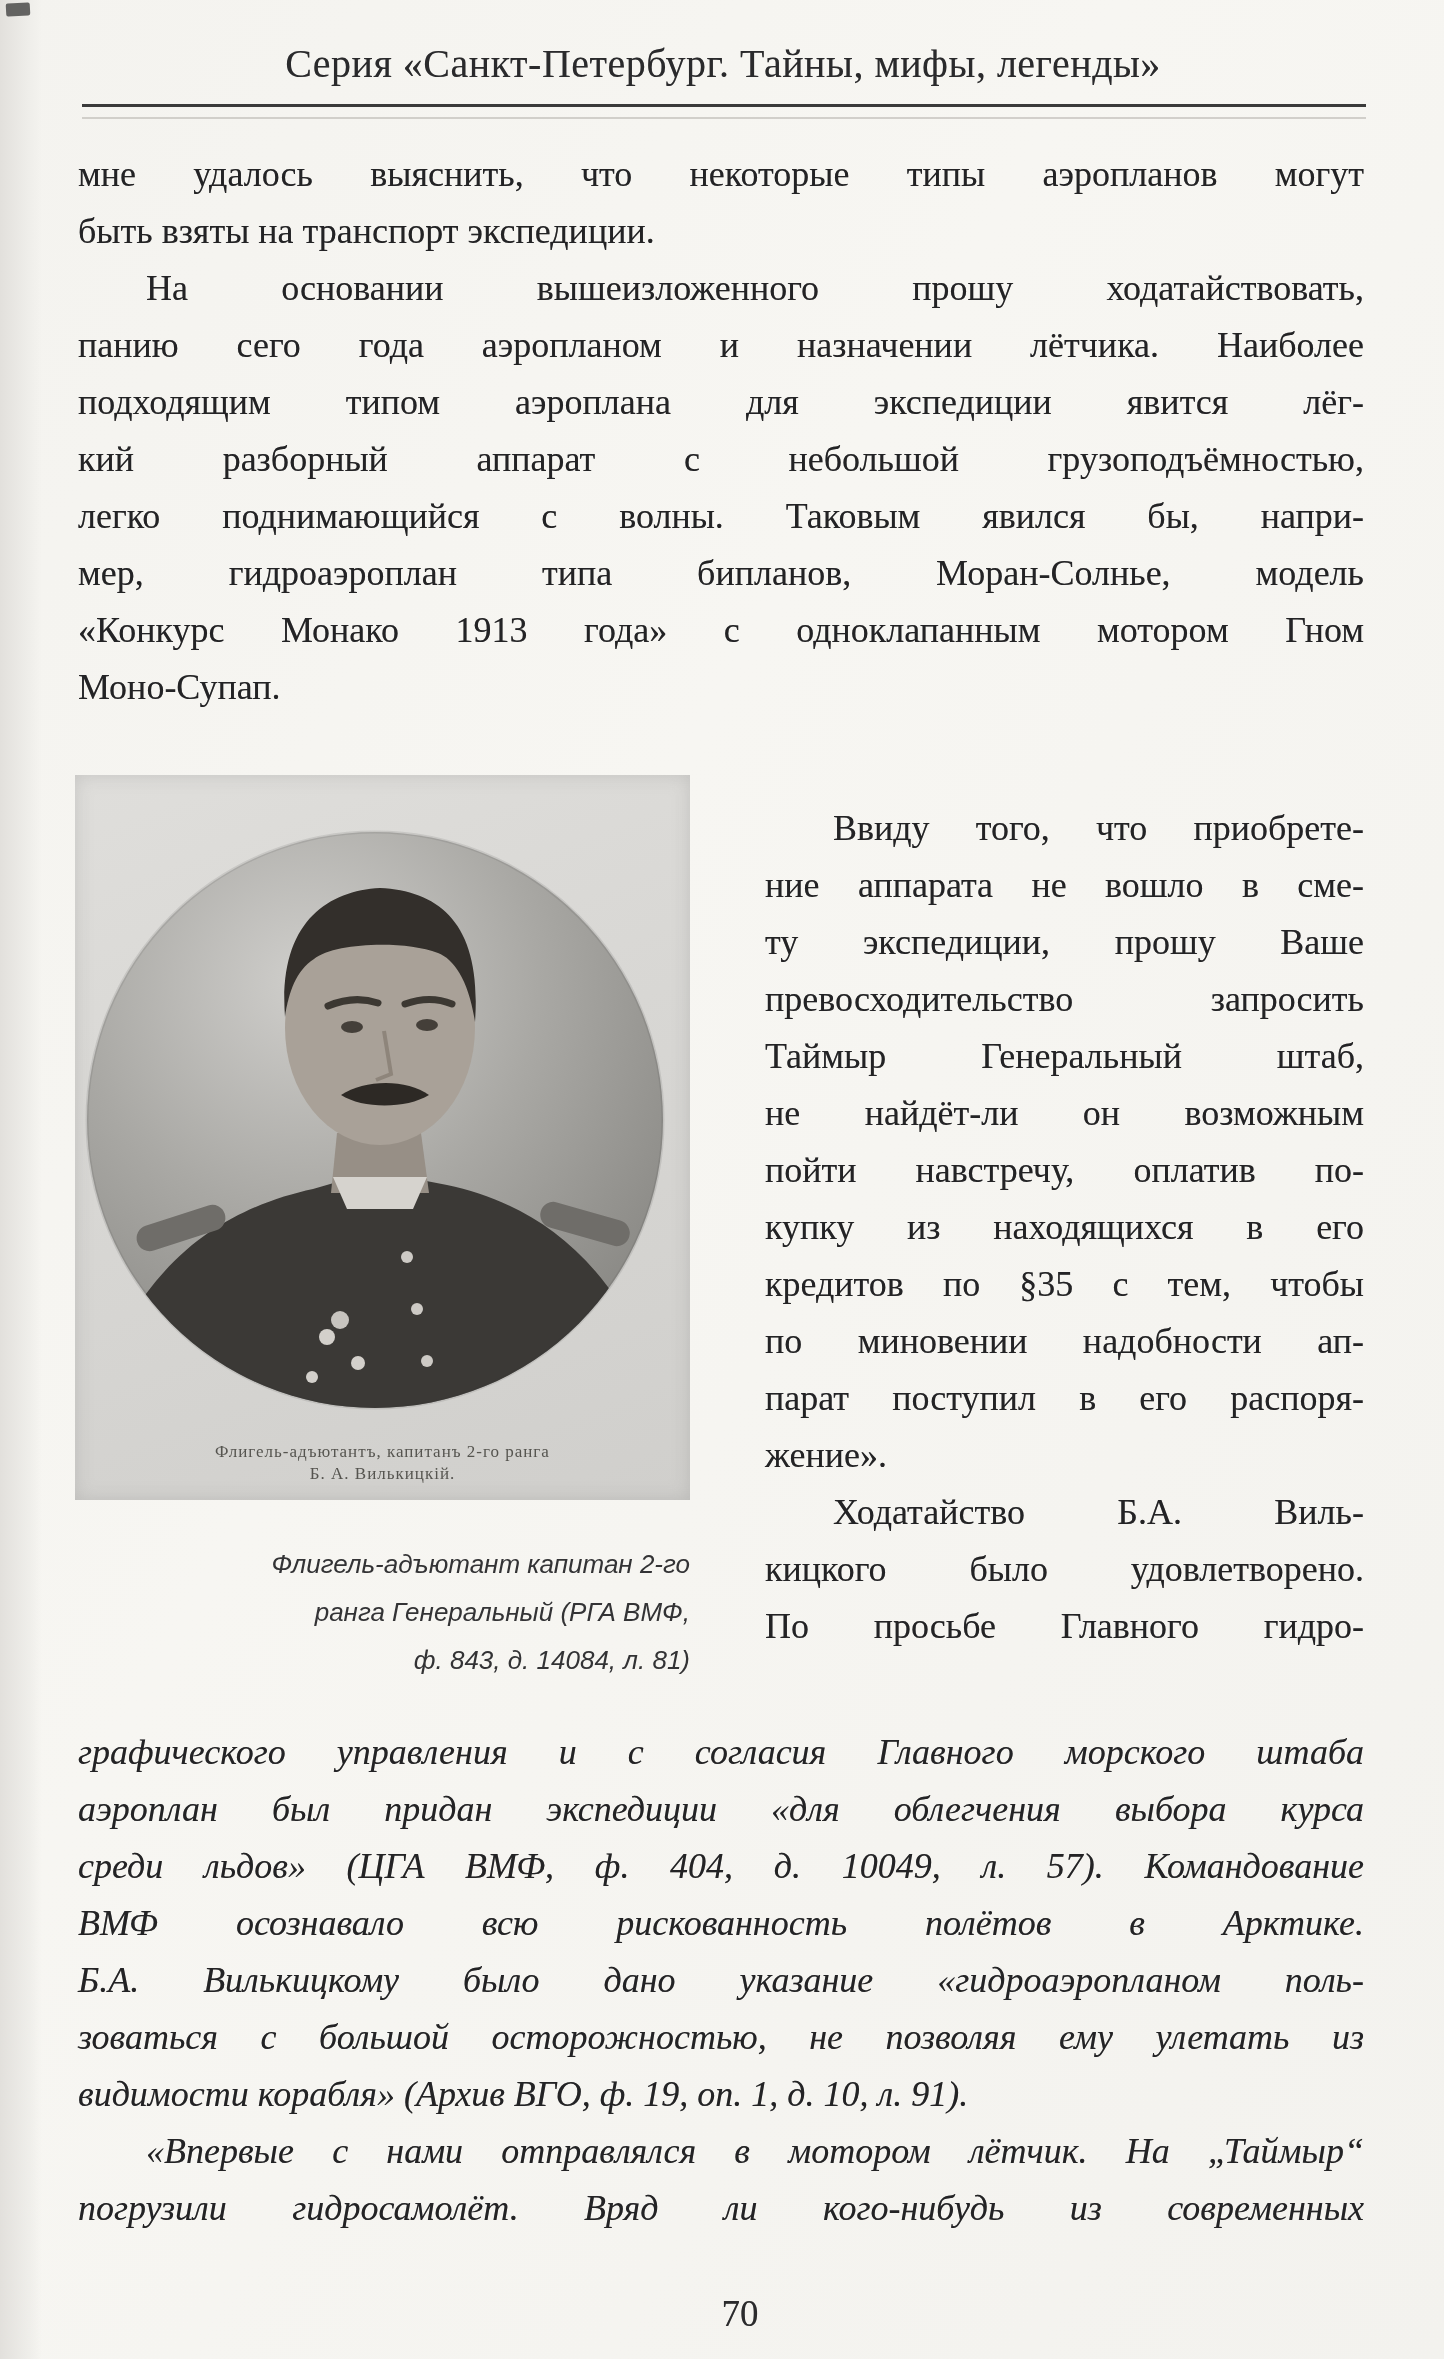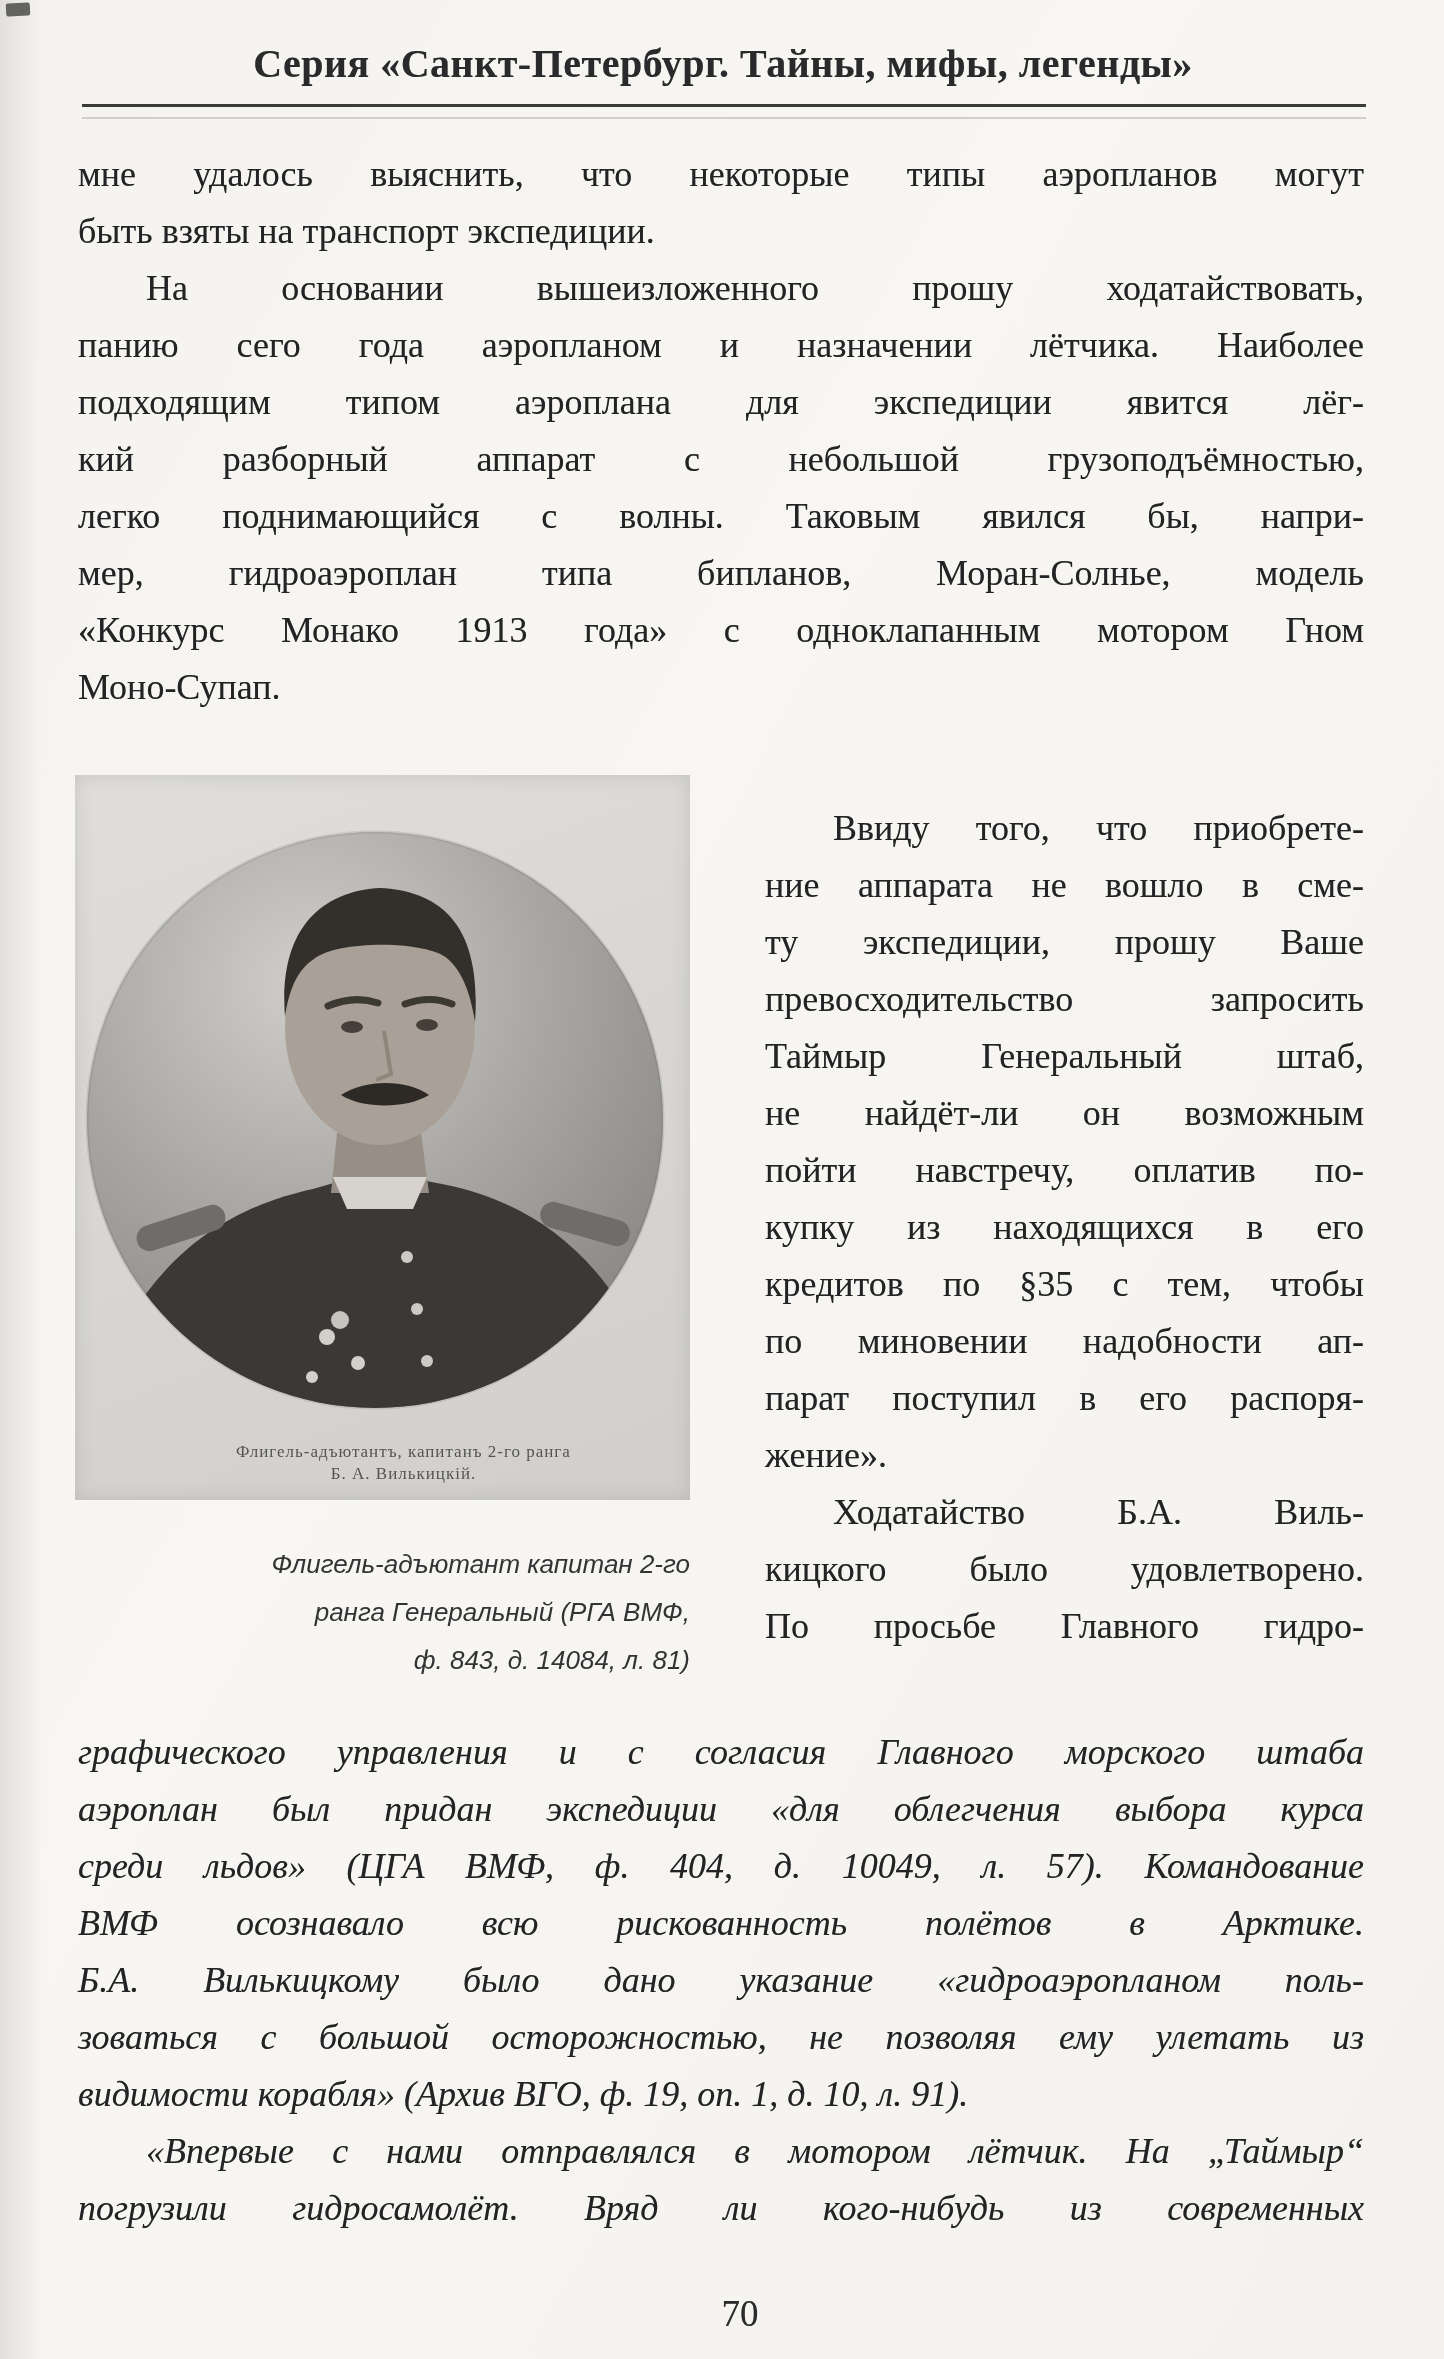--- a/index.html
+++ b/index.html
@@ -14,21 +14,21 @@
   #gutter{
     position:absolute;left:0;top:0;width:42px;height:100%;
     background:linear-gradient(to right,#e2e0dc,#efeeea 70%,rgba(243,242,238,0));
   }
   #corner-mark{
     position:absolute;left:6px;top:3px;width:24px;height:13px;
     background:#4b4b4a;border-radius:2px;transform:rotate(-3deg);opacity:.85;
   }
   #series-header{
     position:absolute;left:80px;top:40px;width:1286px;
-    text-align:center;font-weight:bold;font-size:40px;
+    text-align:center;font-weight:normal;font-size:40px;
     letter-spacing:.5px;color:#2a2a2c;
     text-shadow:0 0 .6px rgba(40,40,40,.35);
   }
   #rule1{position:absolute;left:82px;top:104px;width:1284px;height:3px;background:#3a3a3a;}
   #rule2{position:absolute;left:82px;top:117px;width:1284px;height:2px;background:#c8c6c1;opacity:.8;}
 
   .textblock{position:absolute;font-size:36px;line-height:57px;
     text-shadow:0 0 .6px rgba(35,35,35,.4);}
   #top-lines{left:78px;top:146px;width:1286px;}
   #right-col{left:765px;top:800px;width:599px;}
@@ -38,22 +38,22 @@
   .tl.end{text-align:left;text-align-last:left;}
   .tl.ind{padding-left:68px;}
 
   #photo{
     position:absolute;left:75px;top:775px;width:615px;height:725px;
     background:linear-gradient(160deg,#dfdedb 0%,#d8d7d4 45%,#d0cfcc 100%);
     box-shadow:inset 0 0 18px rgba(120,120,118,.25);
   }
   #photo svg{position:absolute;left:0;top:0;}
   .inner-caption{
-    position:absolute;left:10px;width:100%;text-align:center;
-    font-size:17px;line-height:22px;color:#55544f;letter-spacing:1px;padding-left:11px;
+    position:absolute;left:0;width:100%;text-align:center;
+    font-size:17px;line-height:22px;color:#55544f;letter-spacing:1px;
   }
   #inner-cap1{top:666px;}
   #inner-cap2{top:688px;}
 
   #photo-caption{
     position:absolute;left:75px;top:1540px;width:615px;
     font-family:"Liberation Sans", sans-serif;
     font-size:26px;line-height:48px;text-align:right;color:#333335;font-style:italic;
   }
   #page-number{

